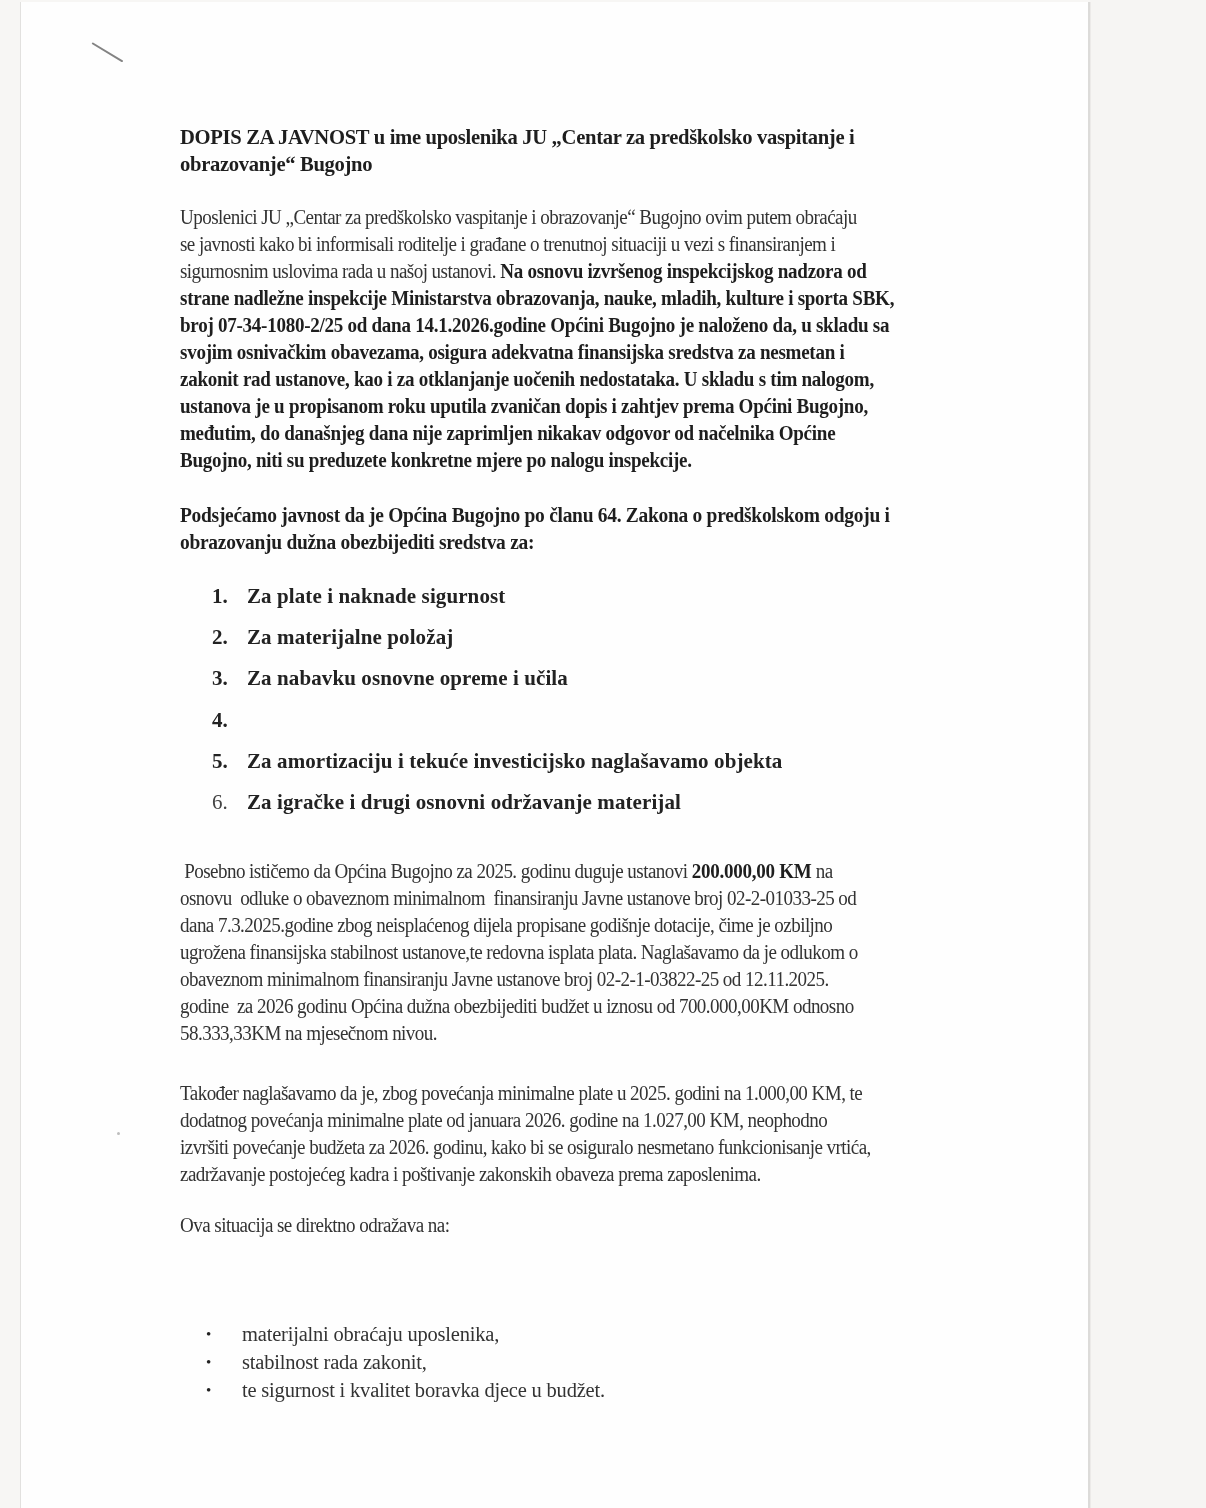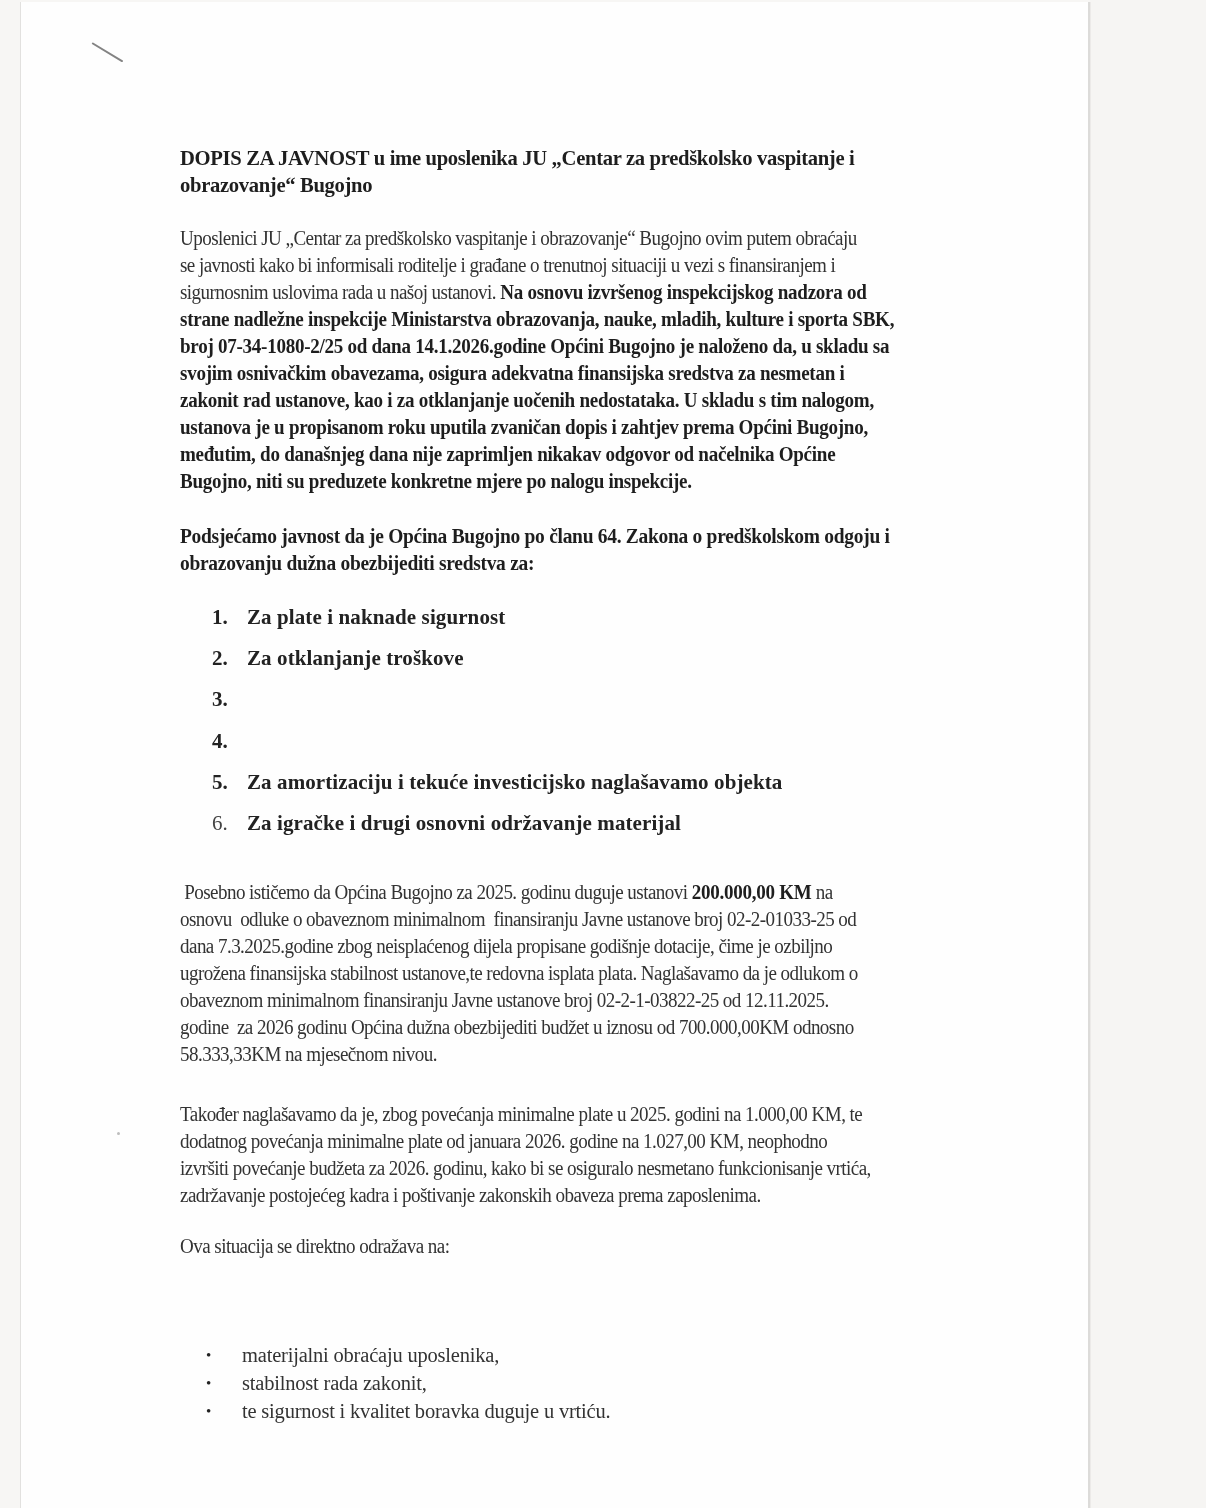--- a/index.html
+++ b/index.html
@@ -22,21 +22,21 @@
   }
   .pen-mark {
     position:absolute; left:92px; top:42px; width:36px; height:2px;
     background:#6d6d6d; transform:rotate(31deg); transform-origin:left center;
     border-radius:1px; opacity:0.85;
   }
   .speck {
     position:absolute; left:117px; top:1132px; width:3px; height:3px;
     background:#bdbdbd; border-radius:50%;
   }
-  .content { position:absolute; left:180px; top:145px; width:920px; }
+  .content { position:absolute; left:180px; top:124px; width:920px; }
   .title {
     font-weight:bold; font-size:21.5px; line-height:27px; letter-spacing:-0.35px;
     color:#1e1e1e; margin:0;
     transform:scaleX(0.96); transform-origin:left top; width:960px;
   }
   .para {
     font-size:20.5px; line-height:27px; letter-spacing:-0.6px; margin:0;
     color:#333;
     transform:scaleX(0.93); transform-origin:left top; width:990px;
   }
@@ -92,24 +92,25 @@
     <span>obrazovanju dužna obezbijediti sredstva za:</span>
   </p>
 
   <ol class="num-list">
     <li>
         <span class="n">1.</span>
         <span>Za plate i naknade sigurnost</span>
       </li>
     <li>
         <span class="n">2.</span>
-        <span>Za otklanjanje troškove</span>
+        <span>Za materijalne položaj</span>
       </li>
     <li>
         <span class="n">3.</span>
+        <span>Za nabavku osnovne opreme i učila</span>
       </li>
     <li>
         <span class="n">4.</span>
       </li>
     <li>
         <span class="n">5.</span>
         <span>Za amortizaciju i tekuće investicijsko naglašavamo objekta</span>
       </li>
     <li class="light">
         <span class="n">6.</span>
@@ -140,16 +141,16 @@
     <li>
         <span class="dot">•</span>
         <span>materijalni obraćaju uposlenika,</span>
       </li>
     <li>
         <span class="dot">•</span>
         <span>stabilnost rada zakonit,</span>
       </li>
     <li>
         <span class="dot">•</span>
-        <span>te sigurnost i kvalitet boravka duguje u vrtiću.</span>
+        <span>te sigurnost i kvalitet boravka djece u budžet.</span>
       </li>
   </ul>
 </div>
 
 </body></html>

